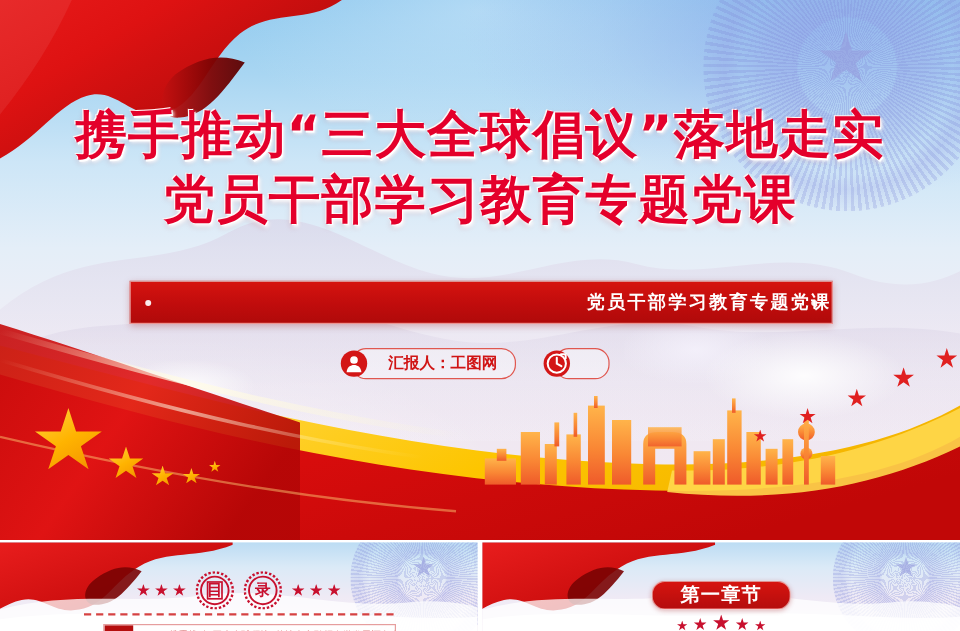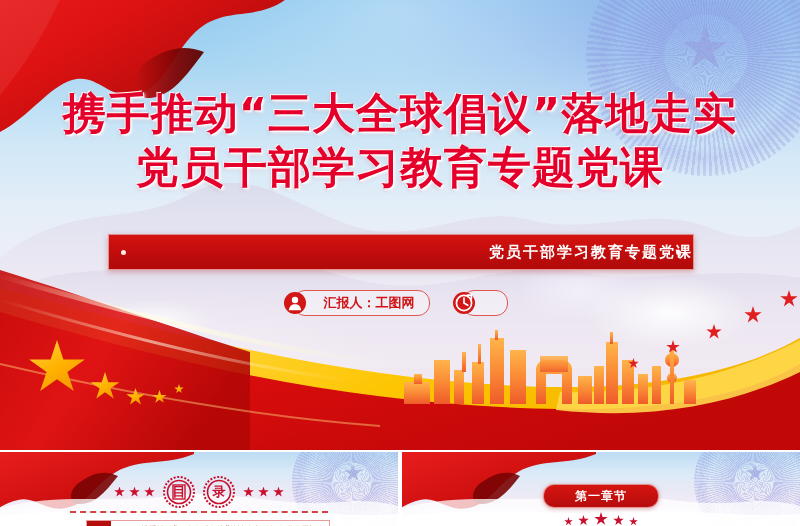--- a/index.html
+++ b/index.html
@@ -314,21 +314,21 @@
     padding: 0 14px;
     border-radius: 11px;
     background: linear-gradient(180deg,#d6140f 0%, #b50d0d 100%);
     border: 1px solid rgba(255,255,255,.55);
     display:flex; align-items:center; justify-content:center;
     z-index: 6;
     box-shadow: 0 1px 4px rgba(150,0,0,.3);
   }
   .chap-badge span {
     font-family:"DejaVu Sans","Liberation Sans",sans-serif;
-    font-size: 12px; font-weight:700; color:#fff; letter-spacing:1px; white-space:nowrap;
+    font-size: 16px; font-weight:700; color:#fff; letter-spacing:1px; white-space:nowrap;
   }
   .chap-stars {
     position:absolute; left:50%; top: 60px;
     transform: translateX(-50%);
     display:flex; align-items:flex-end; gap:5px;
     z-index:6;
   }
   .chap-stars i {
     display:block; background:#c8102e;
     clip-path: polygon(50% 0%, 61% 35%, 98% 35%, 68% 57%, 79% 91%, 50% 70%, 21% 91%, 32% 57%, 2% 35%, 39% 35%);

